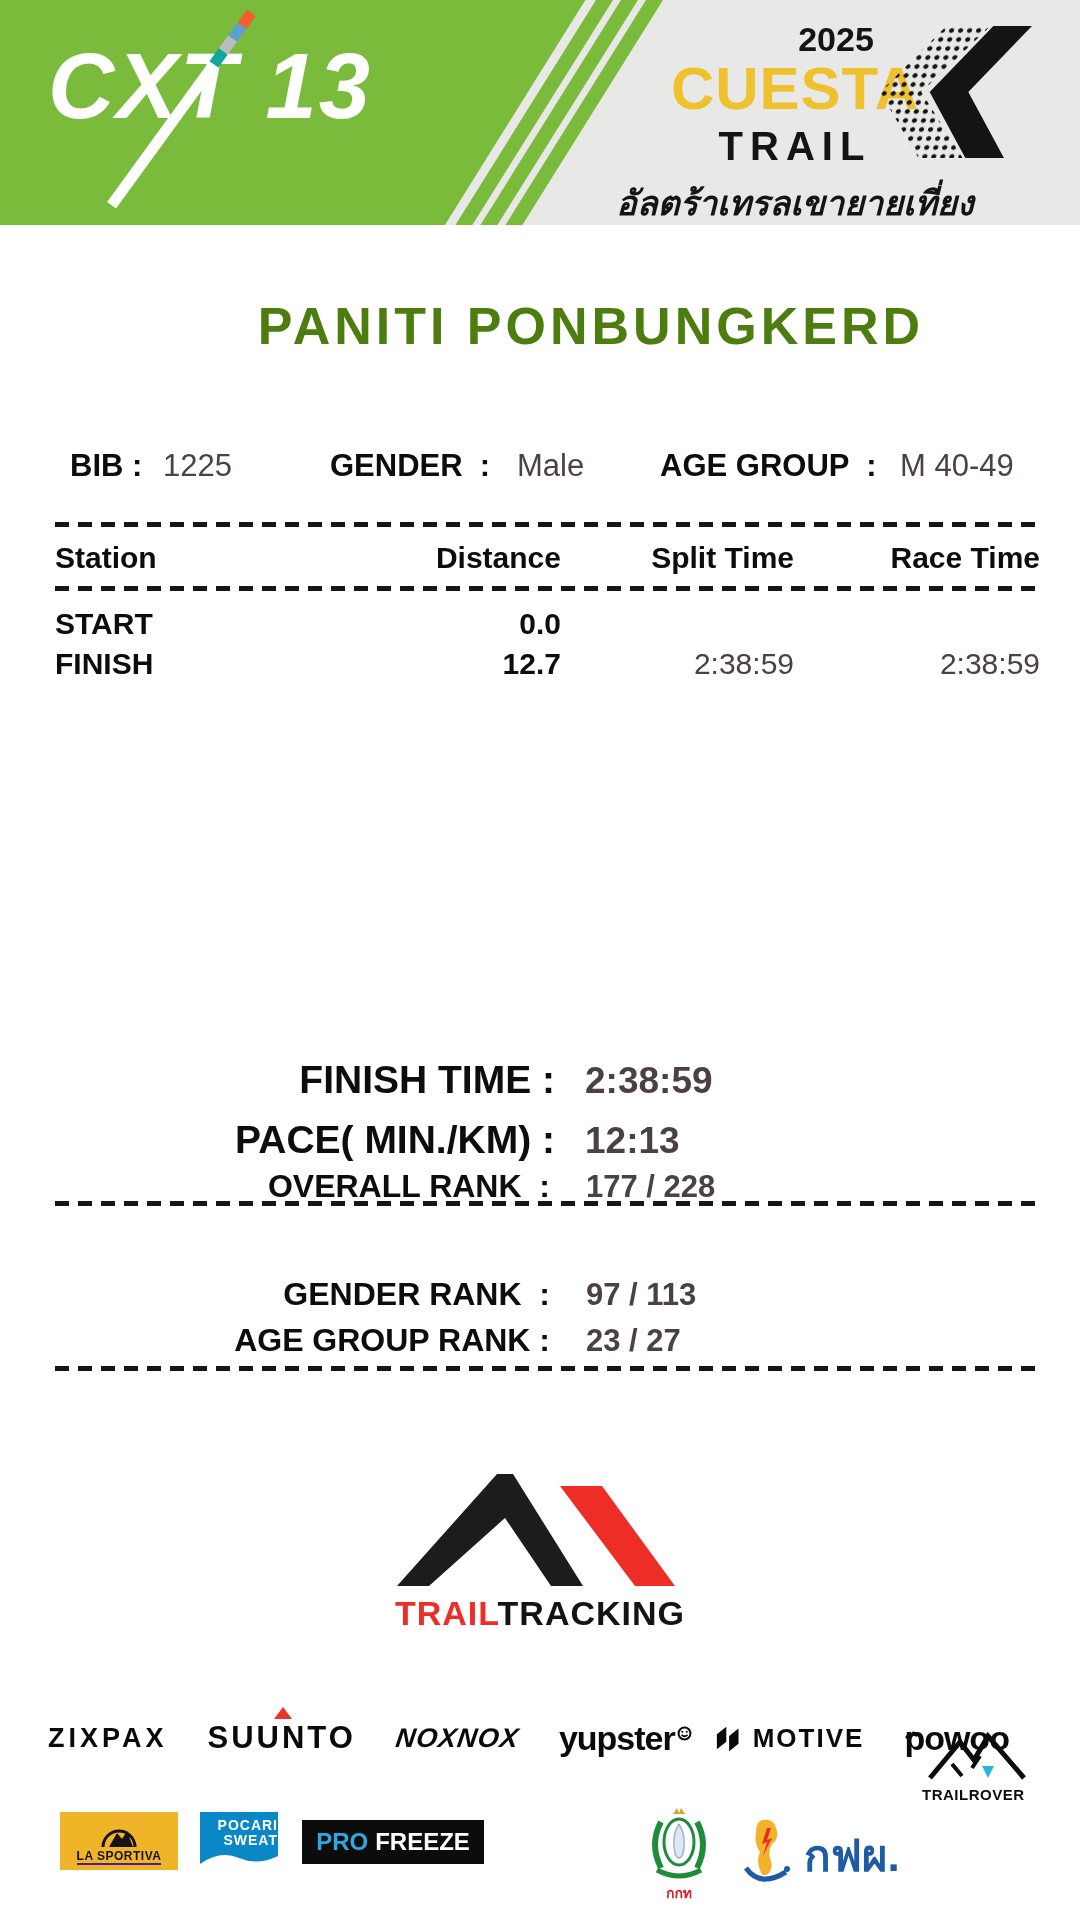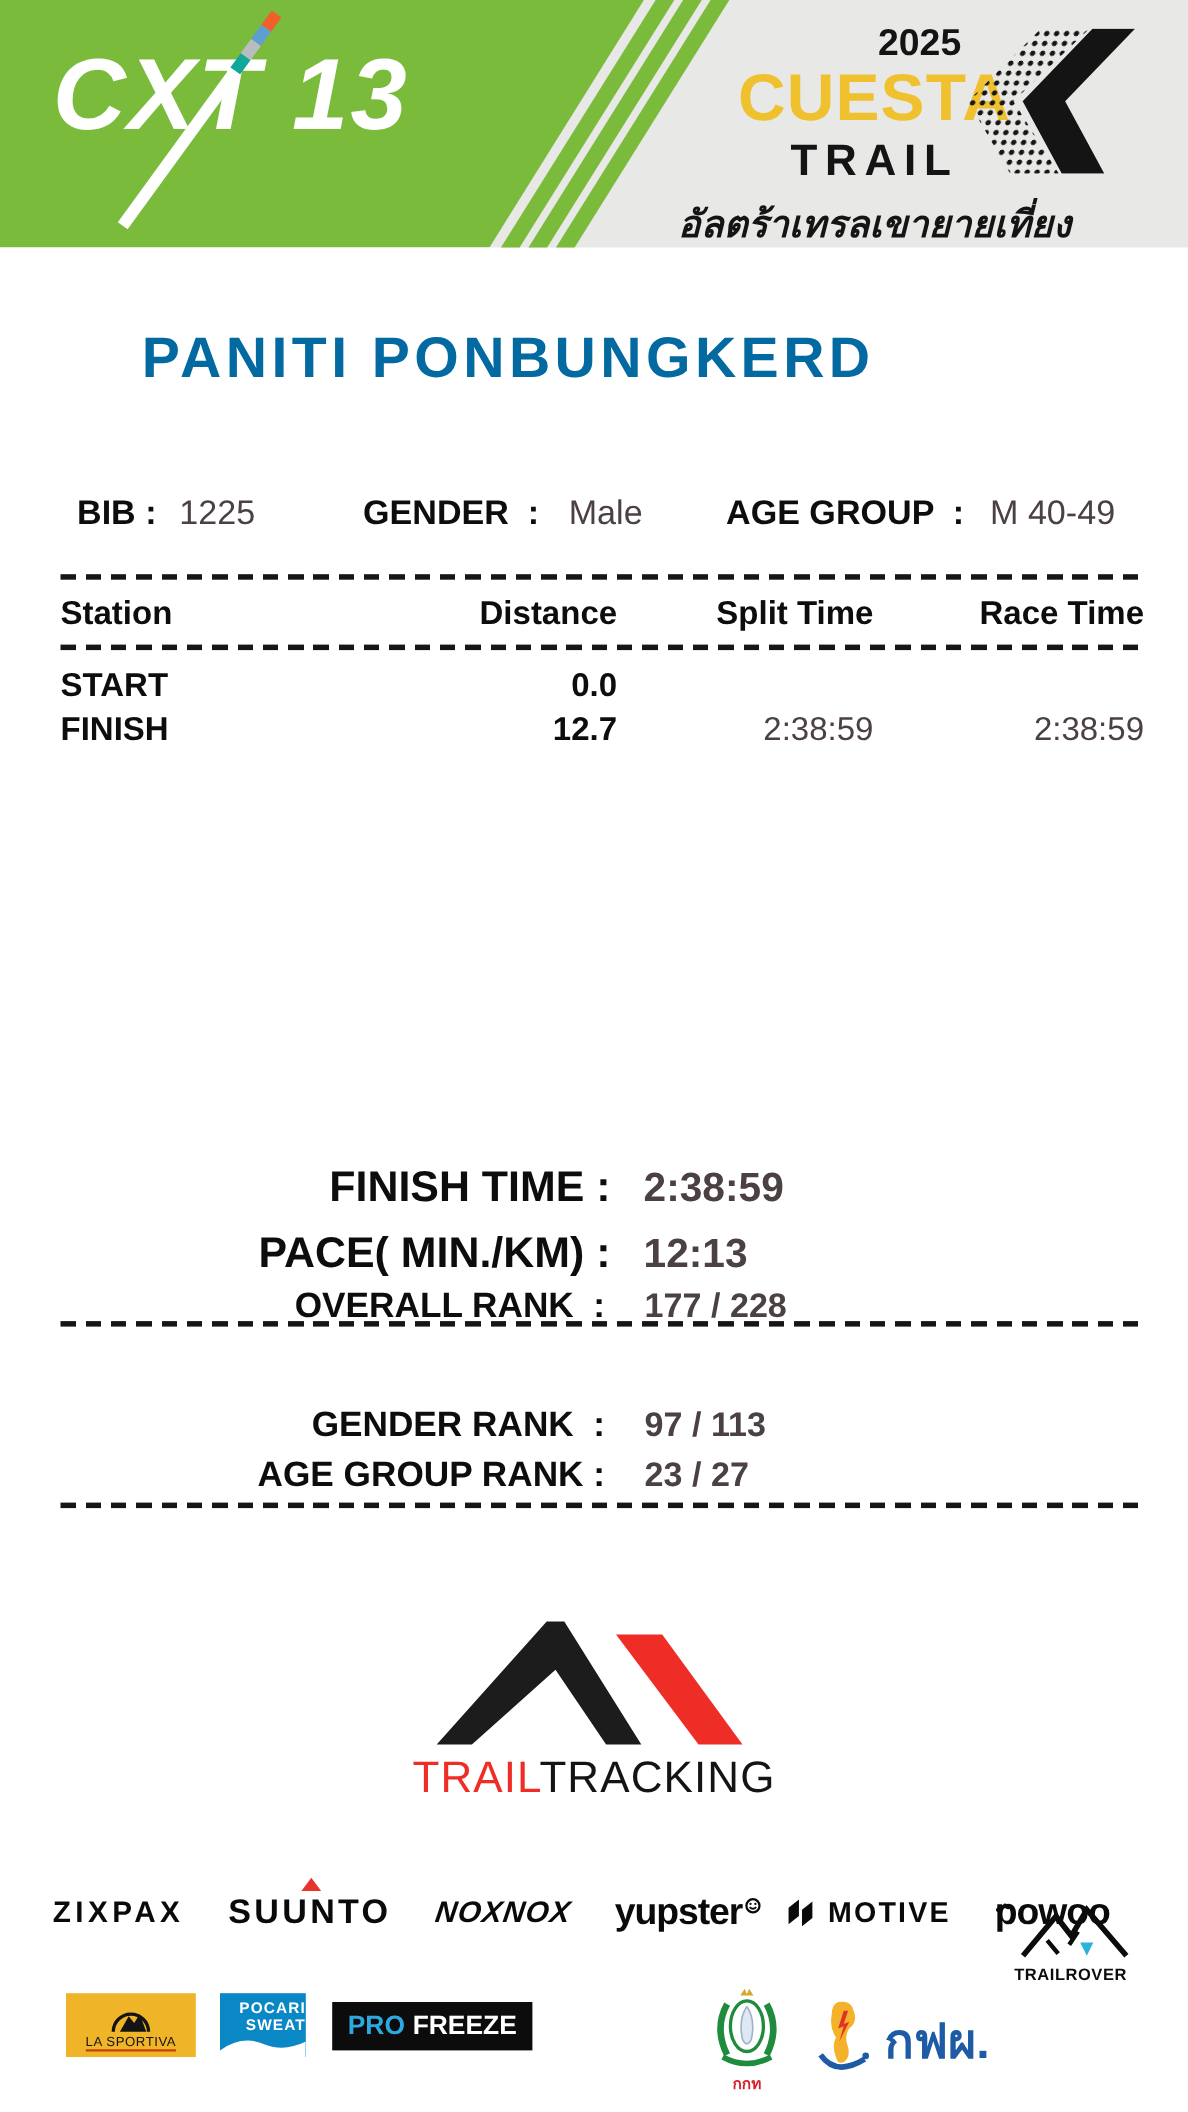--- a/index.html
+++ b/index.html
@@ -35,22 +35,22 @@
   .x-dots{position:absolute;inset:0;
         background-image:radial-gradient(#151515 2.1px,transparent 2.7px);
         background-size:9px 9px;
         clip-path:polygon(38% 0,70% 0,30% 50%,70% 100%,38% 100%,0% 50%);}
   .x-solid{position:absolute;inset:0;background:#141414;
         clip-path:polygon(72% 0,100% 0,64% 50%,100% 100%,72% 100%,36% 50%);}
   .thai-title{position:absolute;left:555px;top:176px;width:480px;text-align:center;
         font-size:34px;font-weight:800;font-style:italic;color:#141414;}
 
   
-  .runner-name{position:absolute;left:0;top:296px;width:924px;text-align:center;
-        font-size:52px;font-weight:800;color:#0369a1;letter-spacing:4px;}
+  .runner-name{position:absolute;left:0;top:296px;width:924px;text-align:right;
+        font-size:52px;font-weight:800;color:#4d7c0f;letter-spacing:4px;}
   .info-row{position:absolute;left:0;top:448px;width:1080px;height:40px;font-size:31px;}
   .info-row .lbl{position:absolute;font-weight:700;color:#0d0d0d;white-space:pre;}
   .info-row .val{position:absolute;font-weight:500;color:#4c4142;}
 
   .dash{position:absolute;left:55px;width:985px;height:5px;
         background:repeating-linear-gradient(90deg,#161616 0 14px,transparent 14px 23px);}
 
   
   .tbl{position:absolute;left:55px;width:985px;}
   .trow{display:grid;grid-template-columns:300px 220px 231px 234px;line-height:40px;}
@@ -67,21 +67,21 @@
   .sum-lbl{width:555px;text-align:right;font-size:39px;font-weight:800;color:#0d0d0d;white-space:pre;}
   .sum-val{margin-left:30px;font-size:37px;font-weight:600;color:#4c4142;}
 
   .rank-row{position:absolute;left:0;width:1080px;display:flex;align-items:baseline;}
   .rank-lbl{width:550px;text-align:right;font-size:32px;font-weight:700;color:#0d0d0d;white-space:pre;}
   .rank-val{margin-left:36px;font-size:31px;font-weight:600;color:#4c4142;}
 
   
   .tt-logo{position:absolute;left:395px;top:1466px;width:290px;height:124px;}
   .tt-word{position:absolute;left:0;top:1594px;width:1080px;text-align:center;
-        font-size:40px;font-weight:400;letter-spacing:1px;}
+        font-size:34px;font-weight:700;letter-spacing:1px;}
   .tt-red{color:#ee2d26;}
   .tt-black{color:#141414;}
 
   
   .sp1{position:absolute;left:48px;top:1706px;width:1000px;height:64px;
        display:flex;align-items:center;gap:40px;}
   .sp-zixpax{font-size:27px;font-weight:800;letter-spacing:4px;color:#0a0a0a;}
   .sp-suunto{position:relative;font-size:31px;font-weight:800;letter-spacing:3px;color:#0a0a0a;}
   .suunto-tri{position:absolute;left:50%;top:-13px;margin-left:-8px;width:0;height:0;
        border-left:9px solid transparent;border-right:9px solid transparent;
@@ -92,22 +92,22 @@
   .yup-smile{position:absolute;right:-18px;top:-8px;}
   .sp-motive{display:flex;align-items:center;gap:6px;}
   .sp-motive .mtv-txt{font-size:26px;font-weight:800;letter-spacing:2px;color:#0a0a0a;}
   .sp-powoo{position:relative;font-size:34px;font-weight:800;color:#0a0a0a;letter-spacing:-1px;}
   .pow-leaf{position:absolute;left:0;top:-9px;}
 
   
   .sp2-item{position:absolute;}
   .box-lasportiva{left:60px;top:1812px;width:118px;height:58px;background:#f0b429;
        display:flex;flex-direction:column;align-items:center;justify-content:flex-end;}
-  .ls-text{font-size:12px;font-weight:400;letter-spacing:0.5px;color:#141414;
-       border-bottom:2px solid #c2410c;margin-bottom:5px;}
+  .ls-text{font-size:12px;font-weight:700;letter-spacing:0.5px;color:#141414;
+       border-bottom:2px solid #4c1d95;margin-bottom:5px;}
   .box-pocari{left:200px;top:1812px;width:78px;height:58px;background:#0a87c5;
        overflow:hidden;text-align:center;}
   .pc-line{font-size:14px;font-weight:800;color:#fff;letter-spacing:1px;line-height:15px;text-align:right;}
   .pc-line:first-child{margin-top:6px;}
   .box-profreeze{left:302px;top:1820px;width:182px;height:44px;background:#0c0c0c;
        display:flex;align-items:center;justify-content:center;gap:7px;}
   .pf-pro{font-size:24px;font-weight:800;color:#2ca9e1;}
   .pf-freeze{font-size:24px;font-weight:800;color:#ffffff;}
   .box-nakhon{left:517px;top:1806px;width:94px;height:92px;text-align:center;}
   .nk-l1{font-size:12px;font-weight:800;font-style:italic;color:#141414;line-height:12px;}

